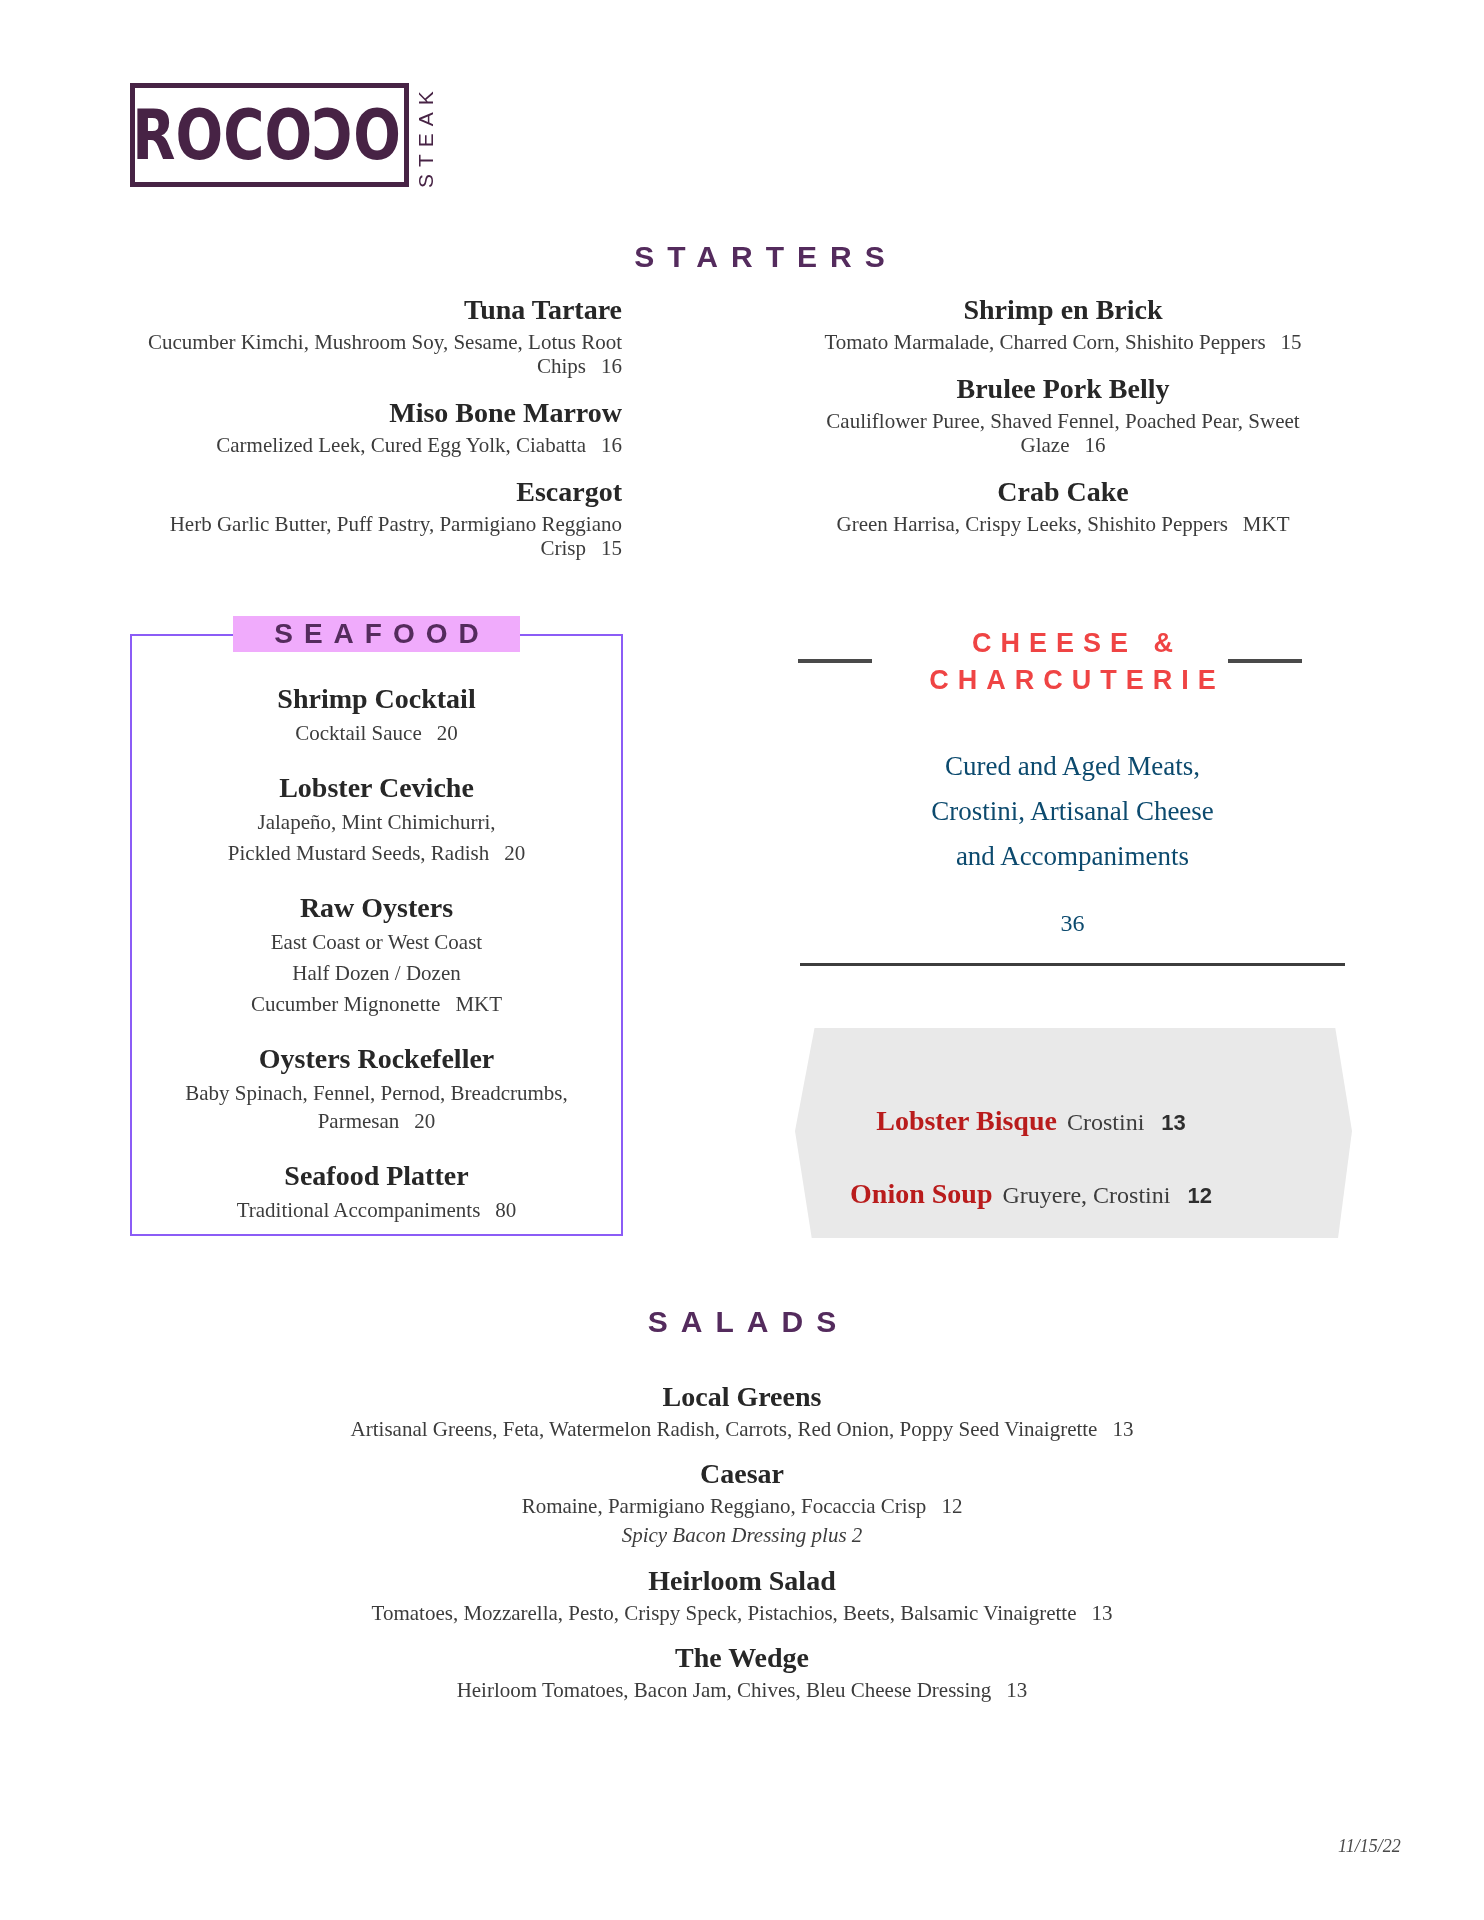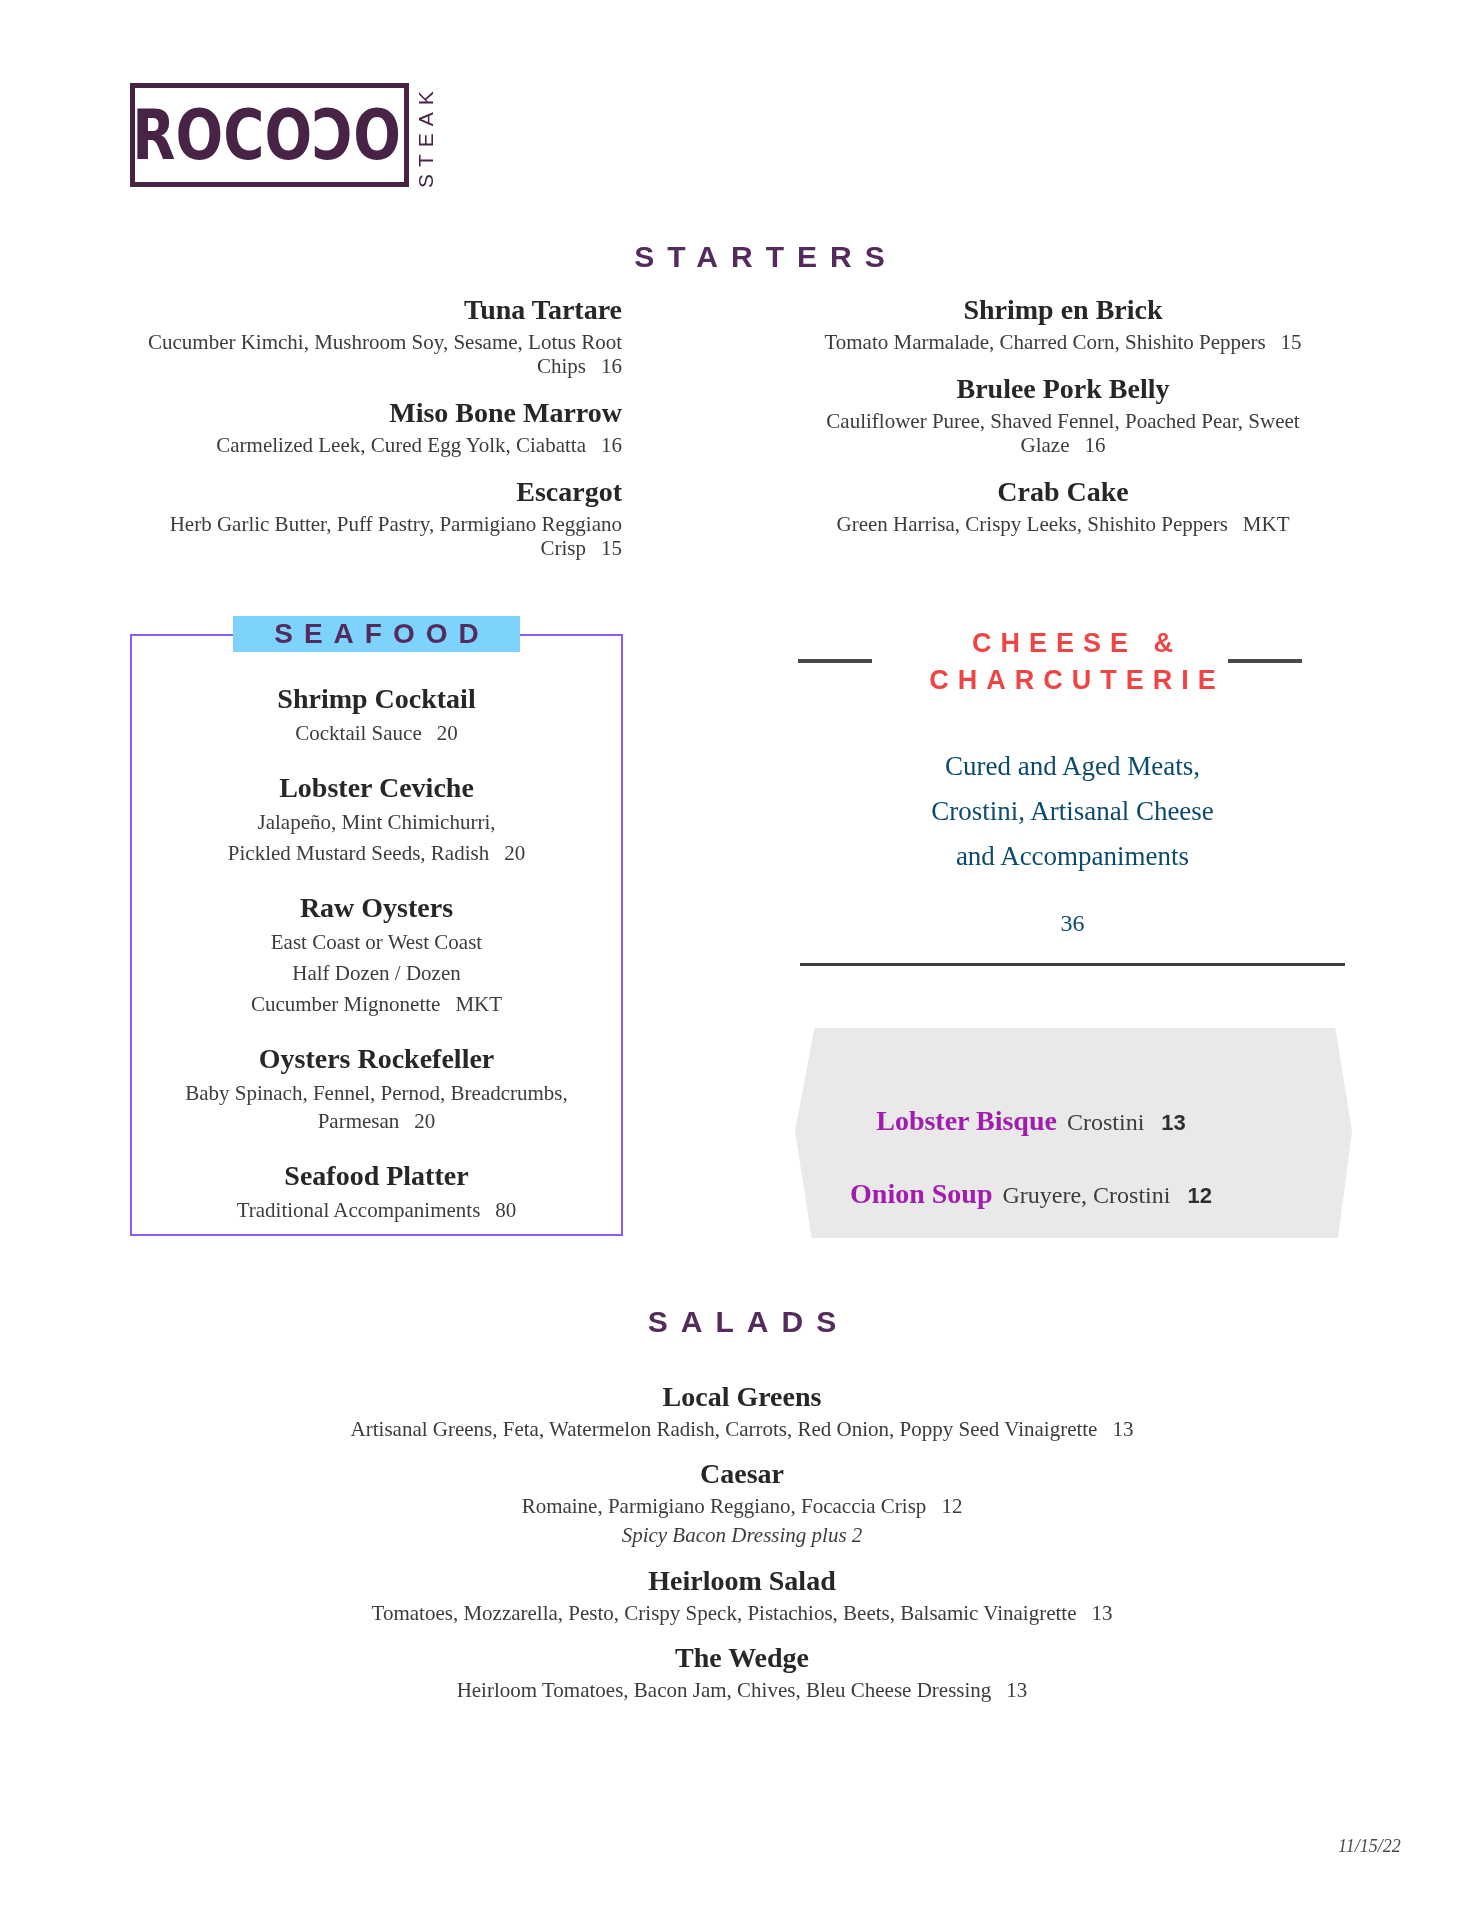--- a/index.html
+++ b/index.html
@@ -92,21 +92,21 @@
   .seafood-box .item-desc { line-height: 28px; }
   .seafood-legend {
     position: absolute;
     left: 130px; top: 616px;
     width: 493px;
     text-align: center;
     line-height: 36px;
   }
   .seafood-legend span {
     display: inline-block;
-    background: #7dd3fc;
+    background: #f0abfc;
     padding: 0 30px;
     font-family: "Liberation Sans", sans-serif;
     font-weight: bold;
     font-size: 28px;
     letter-spacing: 11px;
     text-indent: 11px;
     color: #542b5d;
   }
 
   
@@ -148,21 +148,21 @@
     position: absolute;
     left: 795px; top: 1028px;
     width: 557px; height: 210px;
     background: #e9e9e9;
     clip-path: polygon(3.5% 0%, 97% 0%, 100% 49%, 97.5% 100%, 3% 100%, 0% 49%);
     padding: 74px 95px 0 10px;
     text-align: center;
   }
   .soup-line { line-height: 38px; white-space: nowrap; }
   .soup-line + .soup-line { margin-top: 31px; }
-  .soup-name  { font-weight: bold; font-size: 28px; color: #a21caf; }
+  .soup-name  { font-weight: bold; font-size: 28px; color: #b91c1c; }
   .soup-desc  { font-size: 24px; margin-left: 10px; color: #3c3c3c; }
   .soup-price {
     font-family: "Liberation Sans", sans-serif;
     font-weight: bold;
     font-size: 22px;
     margin-left: 17px;
     color: #2e2e2e;
   }
 
   

